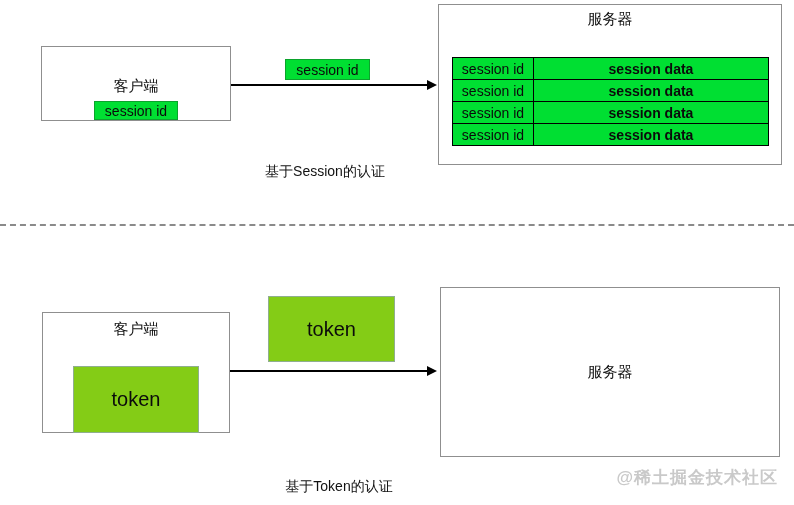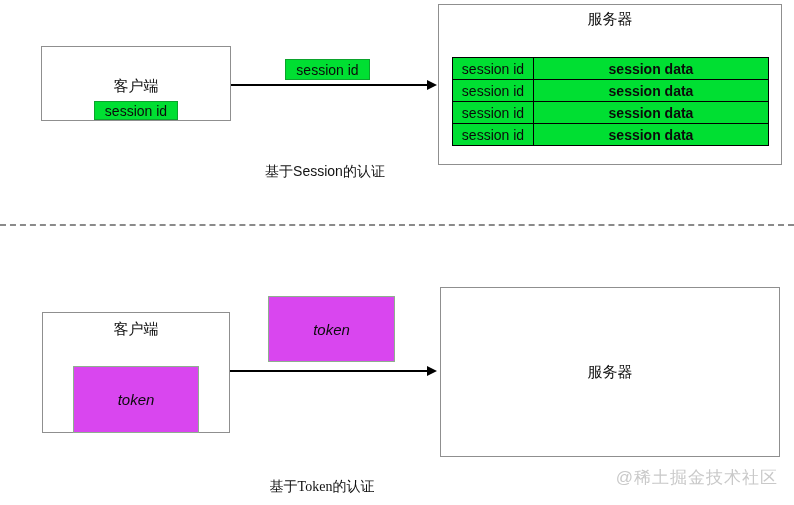--- a/index.html
+++ b/index.html
@@ -31,29 +31,28 @@
     box-sizing: border-box;
     text-align: center;
     font-size: 14px;
     color: #0b0b0b;
     display: flex;
     align-items: center;
     justify-content: center;
   }
   .green-bigbox {
     position: absolute;
-    background: #d946ef;
+    background: #84cc16;
     border: 1px solid #8fae8f;
     box-sizing: border-box;
     display: flex;
     align-items: center;
     justify-content: center;
-    font-size: 15px;
+    font-size: 20px;
     color: #0b0b0b;
-    font-style: italic;
   }
   .arrow-line {
     position: absolute;
     height: 2px;
     background: #000000;
   }
   .arrow-line::after {
     content: "";
     position: absolute;
     right: -9px;
@@ -95,20 +94,21 @@
     width: 794px;
     border-top: 2px dashed #8a8a8a;
   }
   .watermark {
     position: absolute;
     right: 16px;
     top: 466px;
     font-size: 17px;
     color: #c9c9c9;
     letter-spacing: 1px;
+    font-weight: bold;
   }
 </style>
 </head>
 <body>
 
 <div class="stage">
 
   <div class="box" style="left:41px; top:46px; width:190px; height:75px;"></div>
   <div class="box-title" style="left:41px; top:77px; width:190px;">客户端</div>
   <div class="green-label" style="left:94px; top:101px; width:84px; height:19px;">session id</div>
@@ -148,17 +148,17 @@
   <div class="box" style="left:42px; top:312px; width:188px; height:121px;"></div>
   <div class="box-title" style="left:42px; top:320px; width:188px;">客户端</div>
   <div class="green-bigbox" style="left:73px; top:366px; width:126px; height:67px;">token</div>
 
   <div class="green-bigbox" style="left:268px; top:296px; width:127px; height:66px;">token</div>
 
   <div class="arrow-line" style="left:230px; top:370px; width:198px;"></div>
 
   <div class="box" style="left:440px; top:287px; width:340px; height:170px; display:flex; align-items:center; justify-content:center; font-size:15px;">服务器</div>
 
-  <div class="caption" style="left:237px; top:478px;font-family:Liberation Serif, serif;">基于Token的认证</div>
+  <div class="caption" style="left:254px; top:478px;">基于Token的认证</div>
 
   <div class="watermark">@稀土掘金技术社区</div>
 
 </div>
 
 </body></html>

